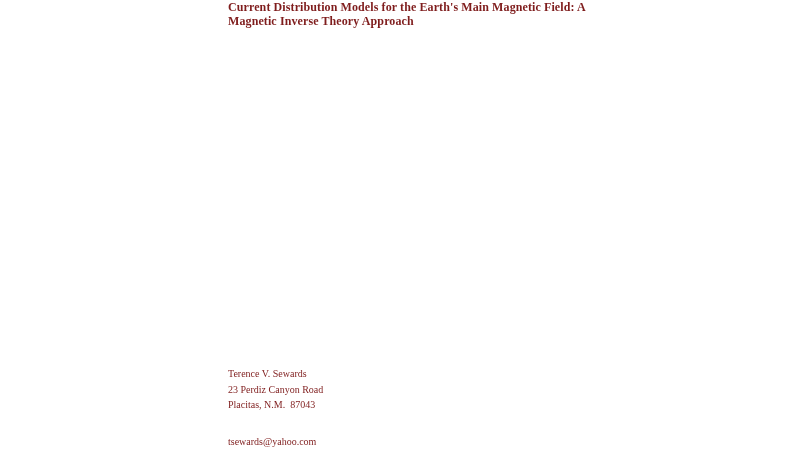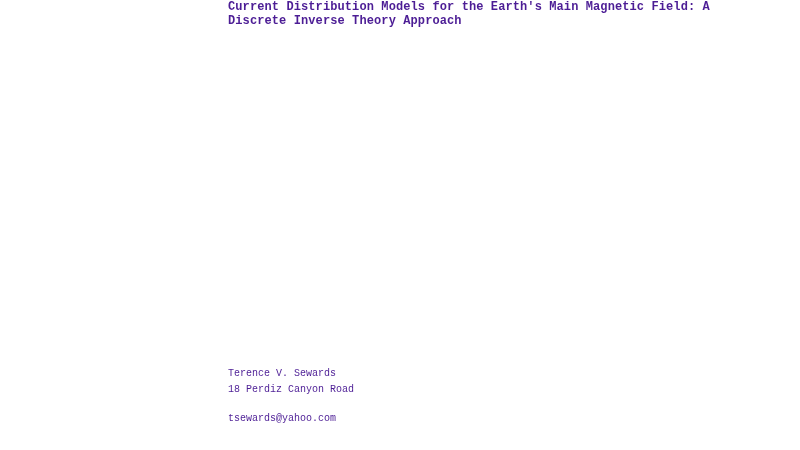--- a/index.html
+++ b/index.html
@@ -10,22 +10,22 @@
     width: 800px;
     height: 450px;
     background: #ffffff;
     overflow: hidden;
   }
   .page {
     position: relative;
     width: 800px;
     height: 450px;
     background: #ffffff;
-    color: #4c1d95;
-    font-family: Liberation Mono, monospace;
+    color: #7f1d1d;
+    font-family: Liberation Serif, serif;
   }
   .title-block {
     position: absolute;
     left: 228px;
     top: 1px;
     width: 380px;
     font-size: 12px;
     font-weight: bold;
     line-height: 13.5px;
     letter-spacing: 0.1px;
@@ -38,33 +38,34 @@
     left: 228px;
     top: 366px;
     font-size: 10px;
     font-weight: normal;
     line-height: 15.7px;
   }
   .author-line {
     white-space: pre;
   }
   .email-line {
-    margin-top: 14px;
+    margin-top: 21px;
     white-space: pre;
   }
 </style>
 </head>
 <body>
 
 <div class="page">
 
   <div class="title-block">
     <div class="title-line">Current Distribution Models for the Earth's Main Magnetic Field: A</div>
-    <div class="title-line">Discrete Inverse Theory Approach</div>
+    <div class="title-line">Magnetic Inverse Theory Approach</div>
   </div>
 
   <div class="author-block">
     <div class="author-line">Terence V. Sewards</div>
-    <div class="author-line">18 Perdiz Canyon Road</div>
+    <div class="author-line">23 Perdiz Canyon Road</div>
+    <div class="author-line">Placitas, N.M.  87043</div>
     <div class="email-line">tsewards@yahoo.com</div>
   </div>
 
 </div>
 
 </body></html>

